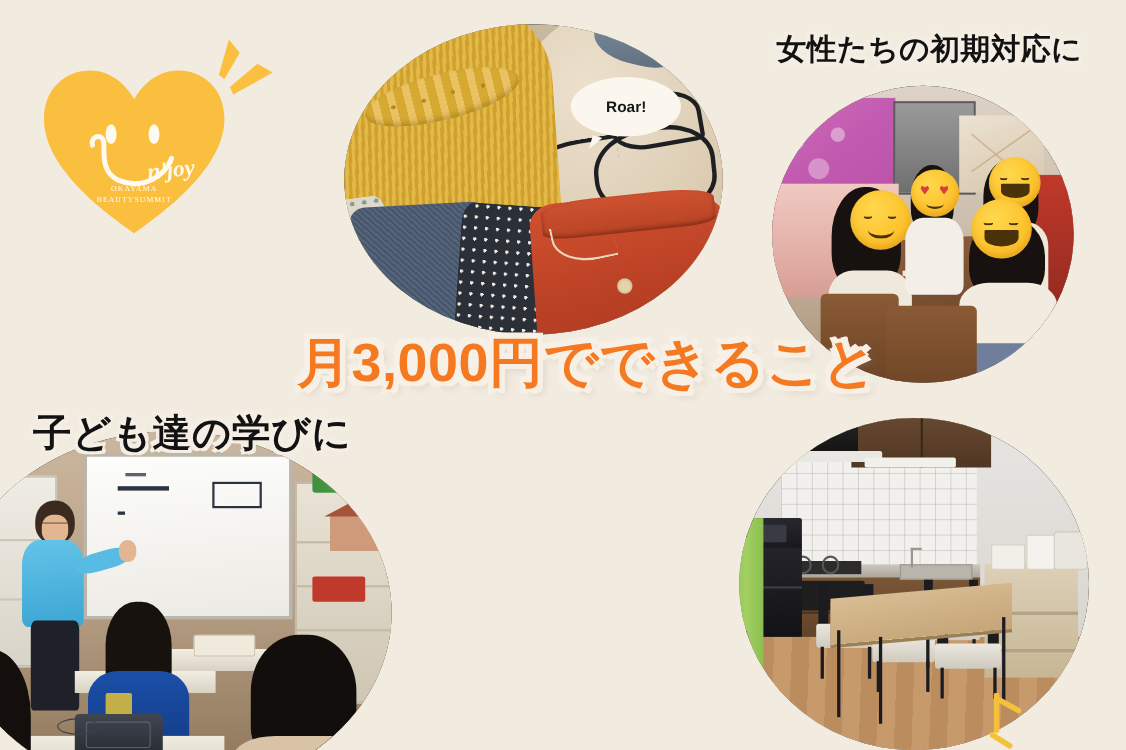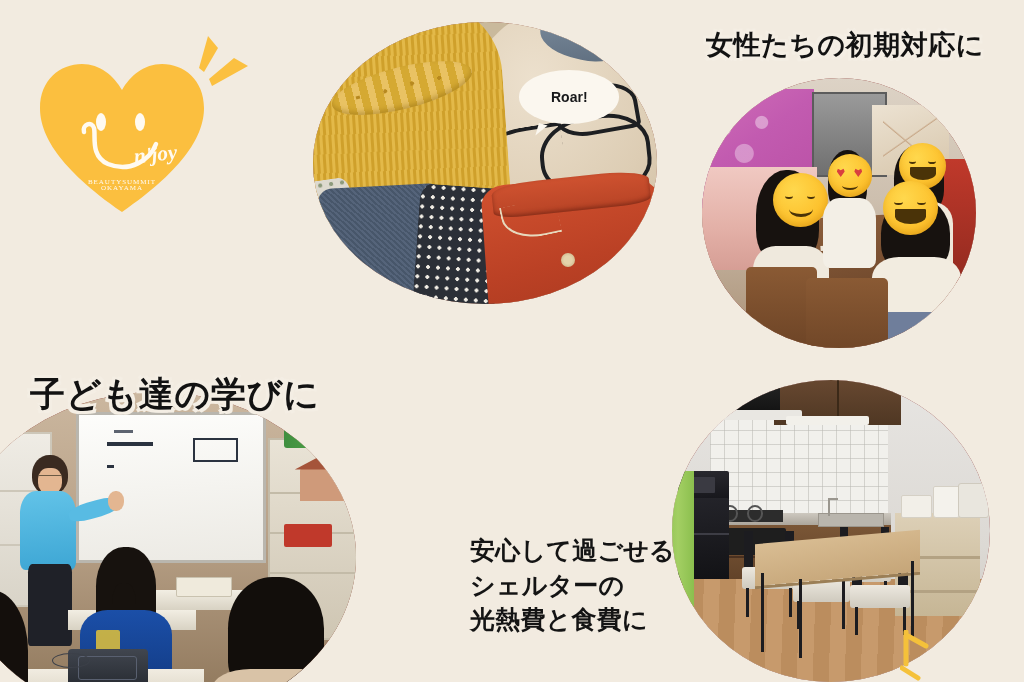--- a/index.html
+++ b/index.html
@@ -20,21 +20,21 @@
     inset: 0;
     width: 1024px;
     height: 682px;
     background: #f2ebe0;
     overflow: hidden;
   }
   .photo-circle {
     position: absolute;
     border-radius: 50%;
     overflow: hidden;
-    background: #7f1d1d;
+    background: #000000;
   }
   .photo-inner {
     position: absolute;
     inset: 0;
   }
 
   
   .hl-black {
     position: absolute;
     font-weight: 900;
@@ -418,21 +418,21 @@
     </div>
 
     <div id="heart">
       <svg viewBox="0 0 168 156" xmlns="http://www.w3.org/2000/svg">
         <path d="M84 152 C 20 108, 2 74, 2 48 C 2 20, 22 4, 44 4 C 62 4, 76 16, 84 30 C 92 16, 106 4, 124 4 C 146 4, 166 20, 166 48 C 166 74, 148 108, 84 152 Z" fill="#fbbf3f"></path>
         <ellipse cx="63" cy="62" rx="5" ry="9" fill="#fffaf0"></ellipse>
         <ellipse cx="102" cy="62" rx="5" ry="9" fill="#fffaf0"></ellipse>
         <path d="M46 72 C 44 64, 54 61, 56 68 C 58 76, 52 96, 70 104 C 92 113, 112 100, 118 84" stroke="#fffaf0" stroke-width="4.5" fill="none" stroke-linecap="round"></path>
       </svg>
       <div id="njoy">n'joy</div>
-      <div class="heart-face-txt" style="top:124px;">OKAYAMA</div>
+      <div class="heart-face-txt" style="top:108px;">OKAYAMA</div>
       <div class="heart-face-txt" style="top:118px;">BEAUTYSUMMIT</div>
     </div>
 
   </div>
 
   <div id="photo-clothes" class="photo-circle">
     <div class="photo-inner">
       <div class="cl-bg"></div>
       <div class="cl-beige-tee"></div>
       <div class="cl-collar"></div>
@@ -603,24 +603,22 @@
       <div class="s-tleg b"></div>
       <div class="s-tleg c"></div>
     </div>
   </div>
 
 
   <div class="hl-black" style="left:30px; top:374px; font-size:35px;">子ども達の学びに</div>
 
   <div class="hl-black" style="left:706px; top:30px; font-size:27px;">女性たちの初期対応に</div>
 
-  <div class="hl-plain" style="left:470px; top:533px; font-size:25px;">安心して過ごせる
-シェルターの
-光熱費と食費に</div>
-
+
+  <div id="main-headline" style="left:270px; top:306px;">月3,000円でできること</div>
 
   <div id="corner-spark">
     <svg viewBox="0 0 70 56" xmlns="http://www.w3.org/2000/svg">
       <path d="M6 2 L6 34" stroke="#f5c13a" stroke-width="5" stroke-linecap="round"></path>
       <path d="M8 6 L26 16" stroke="#f5c13a" stroke-width="5" stroke-linecap="round"></path>
       <path d="M2 38 L18 48" stroke="#f5c13a" stroke-width="5" stroke-linecap="round"></path>
     </svg>
   </div>
 
 </div>

